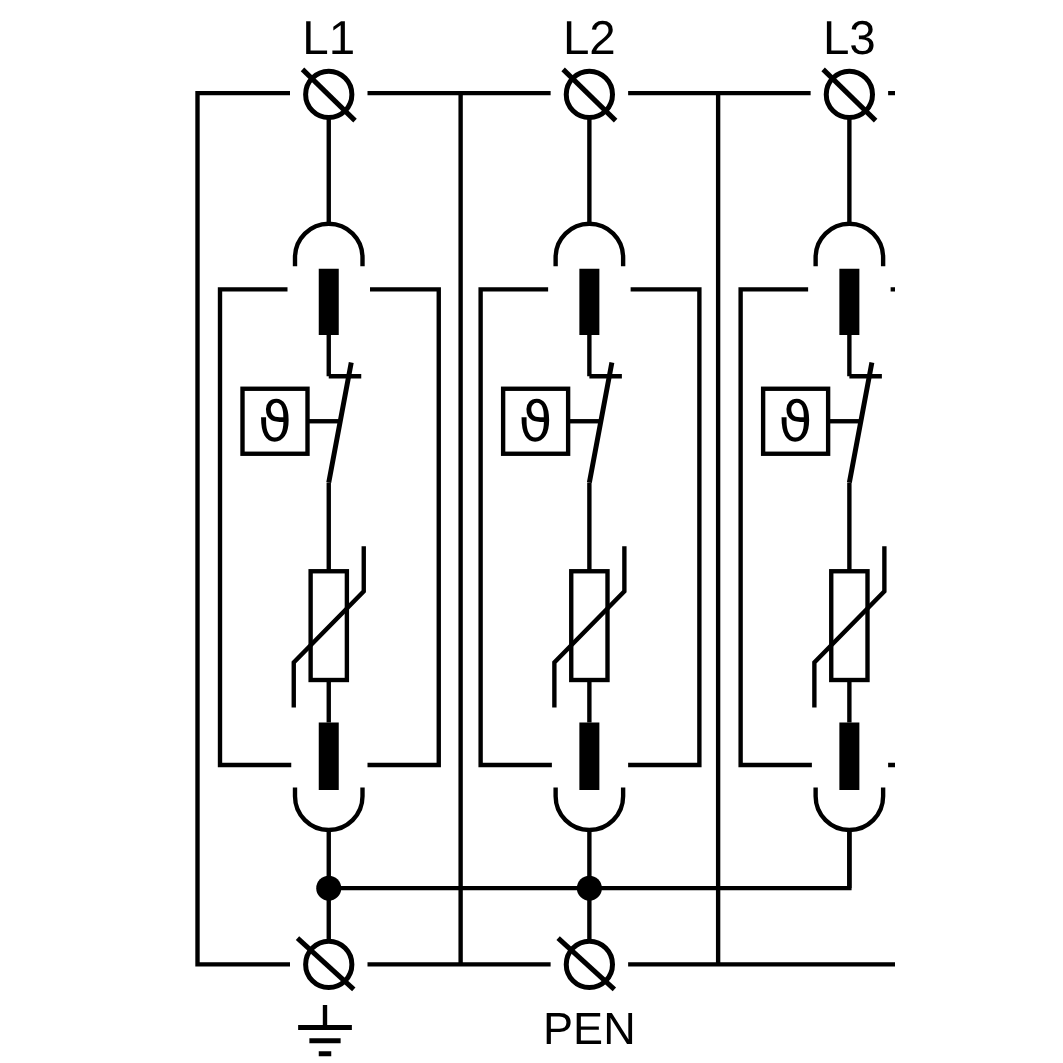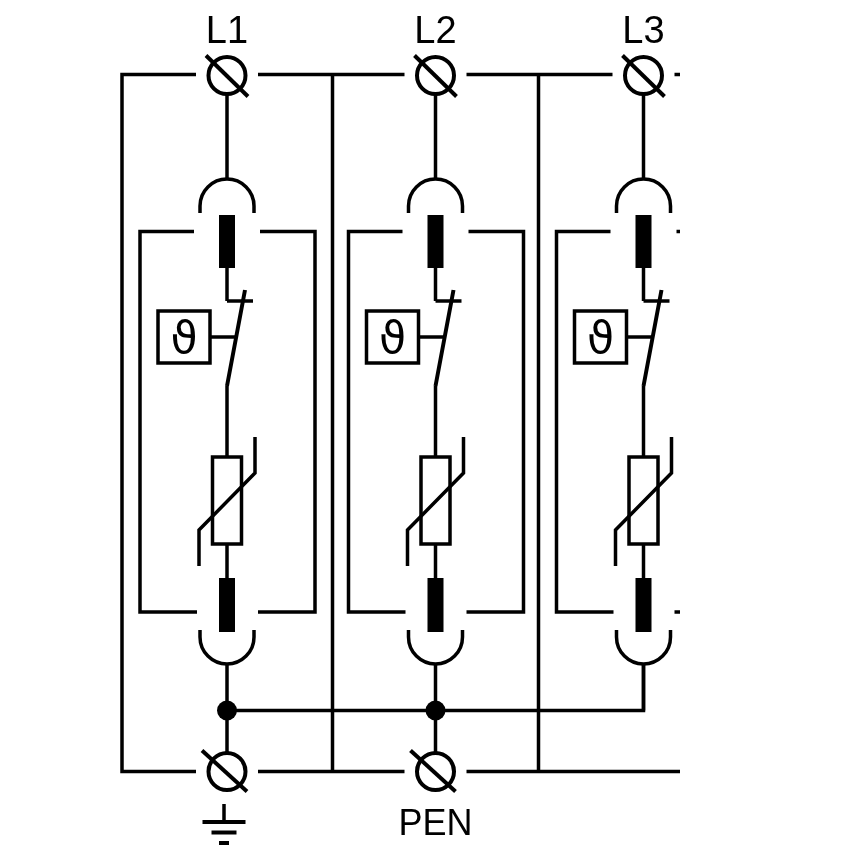--- a/index.html
+++ b/index.html
@@ -1,17 +1,17 @@
 <!DOCTYPE html>
 <html style="--line: #000000; --bg: #ffffff;"><head>
 <meta charset="utf-8">
 <style>
   :root { --line:#000000; --bg:#ffffff; }
   html,body { margin:0; padding:0; background:var(--bg); }
-  .stage { width:680px; height:850px; position:relative; background:var(--bg); overflow:hidden; }
+  .stage { width:680px; height:850px; position:relative; background:var(--bg); overflow:hidden;margin-left:36px; }
   svg { display:block; }
   .ln   { stroke:var(--line); stroke-width:3.5; fill:none; stroke-linecap:butt; stroke-linejoin:miter; }
   .ln4  { stroke:var(--line); stroke-width:4;   fill:none; stroke-linecap:butt; stroke-linejoin:miter; }
   .solid{ fill:var(--line); stroke:none; }
   .box  { fill:var(--bg); stroke:var(--line); stroke-width:3.5; }
   text  { fill:var(--line); font-family:"Liberation Sans", sans-serif; }
   .lbl  { font-size:38px; text-anchor:middle; }
   .pen  { font-size:36px; text-anchor:middle; }
   .theta{ font-size:44px; text-anchor:middle; font-family:"DejaVu Sans", sans-serif; }
 </style>

